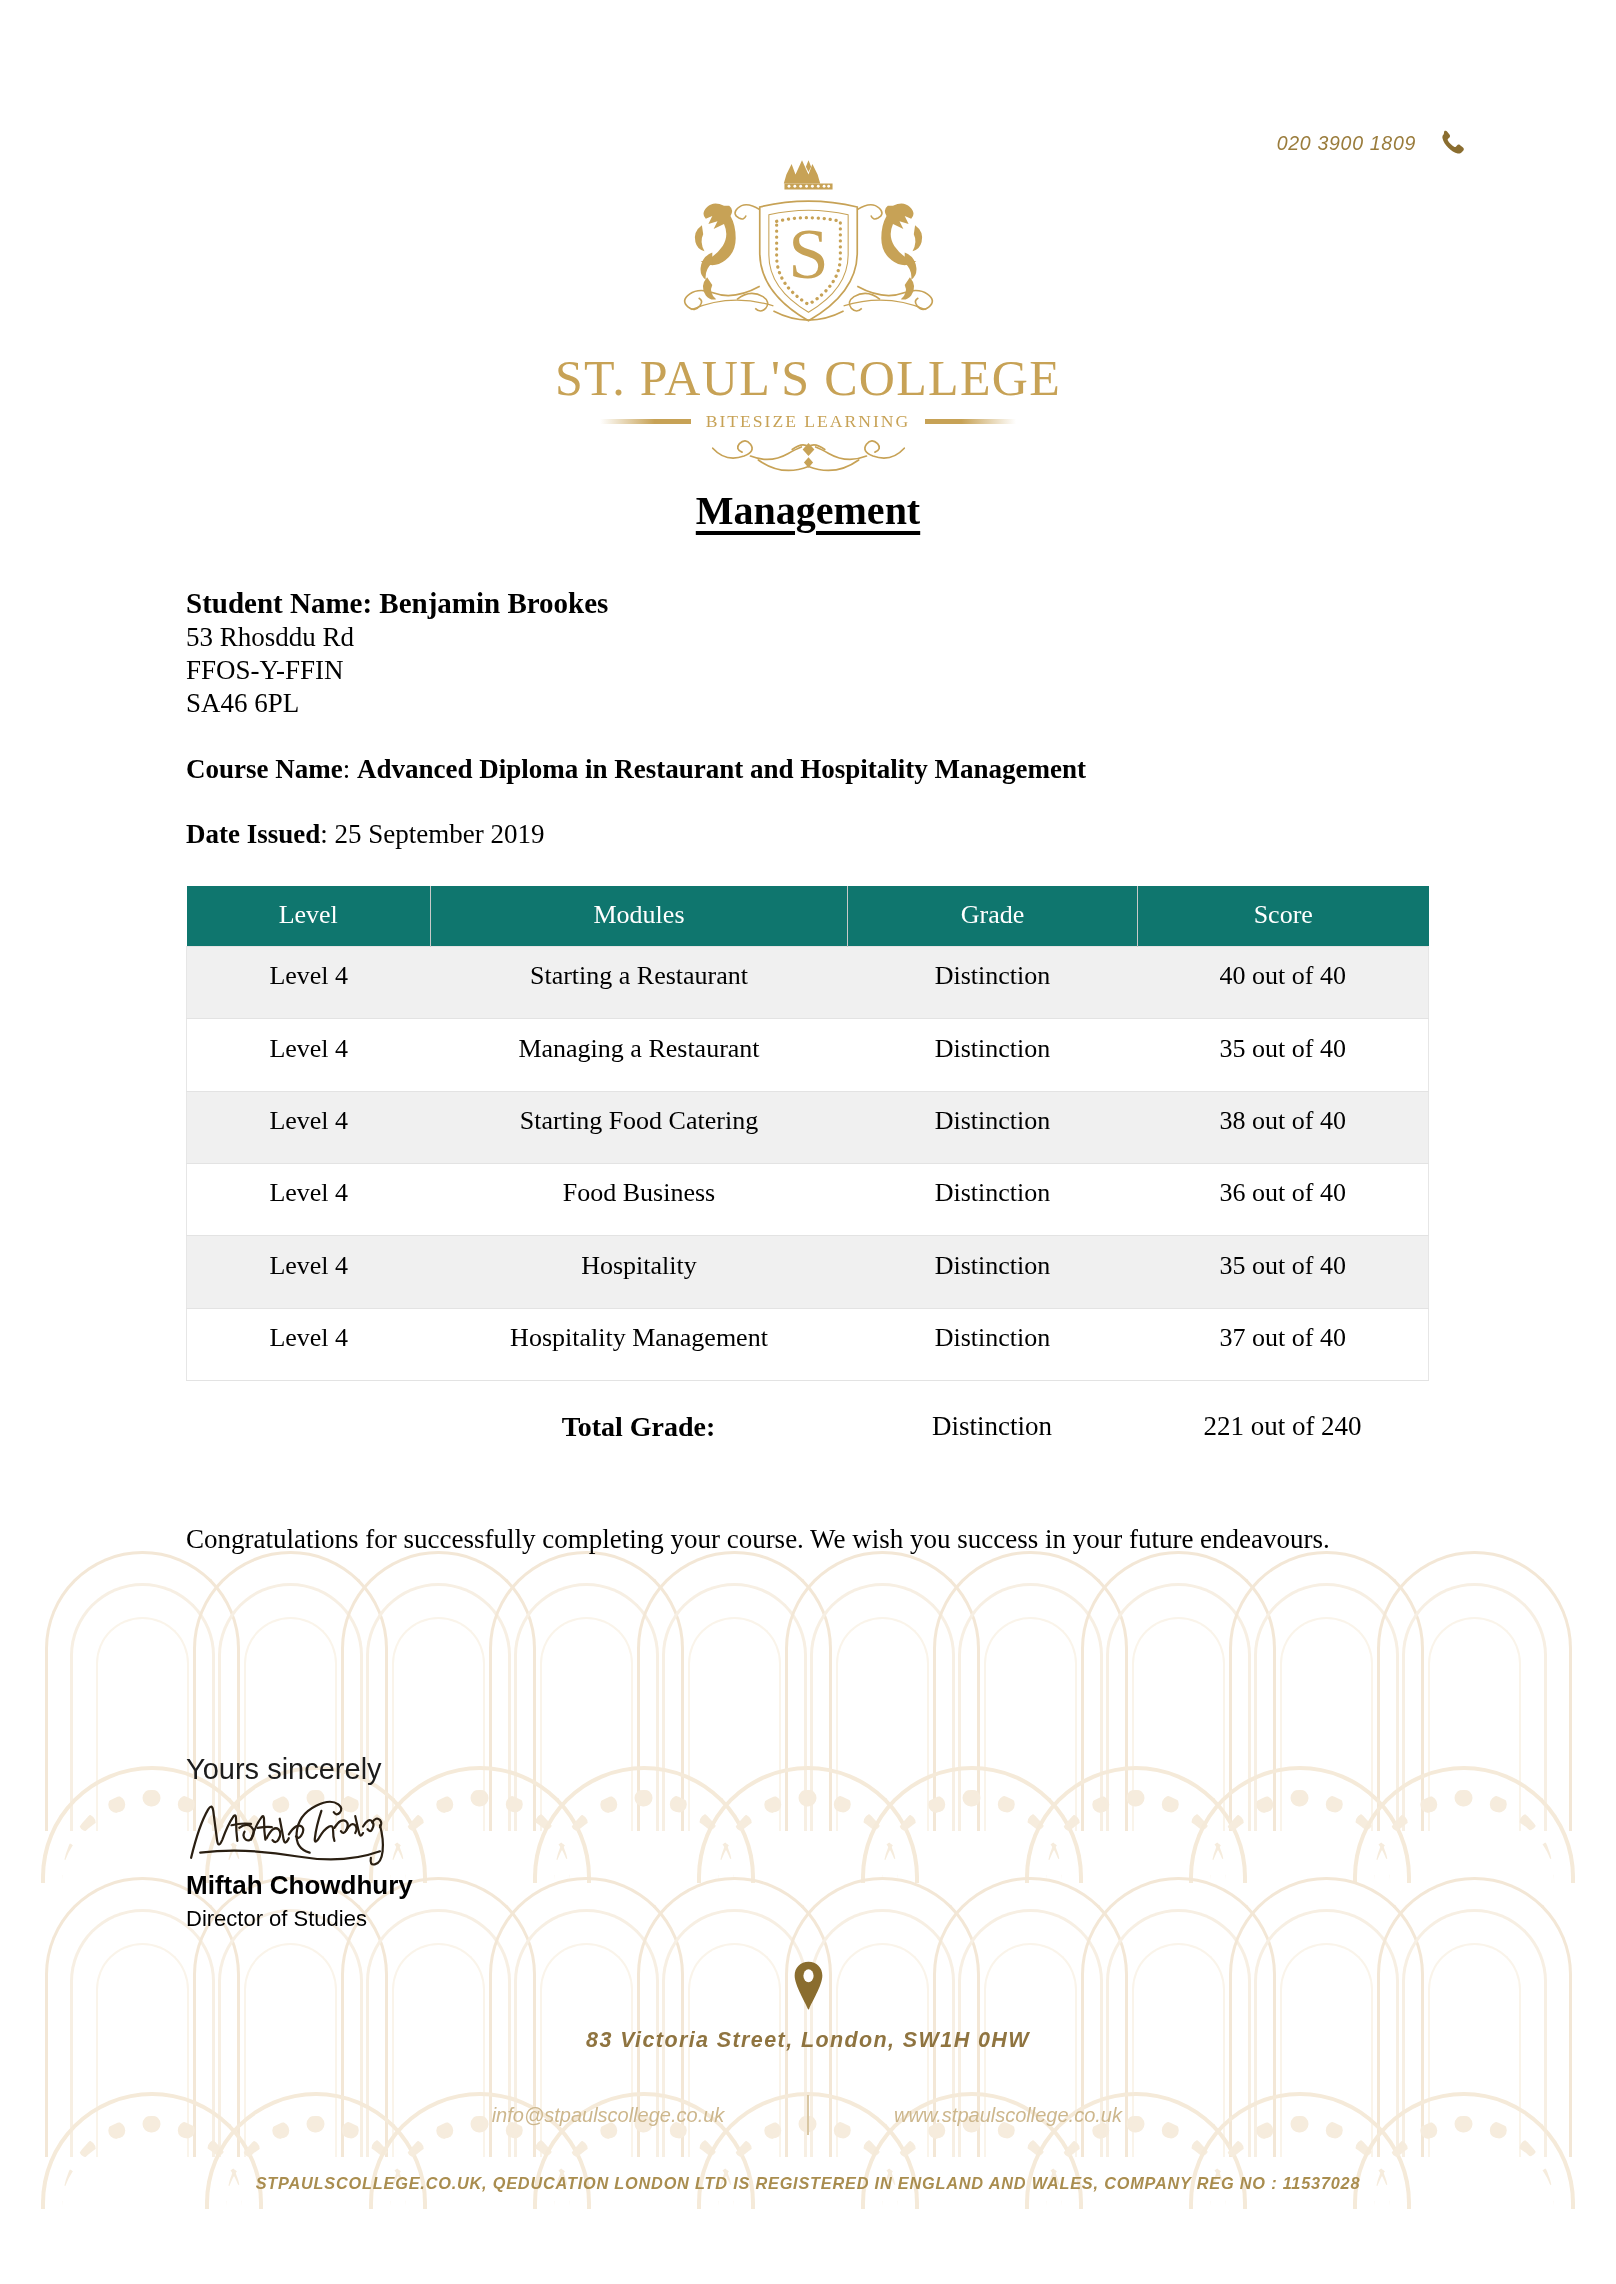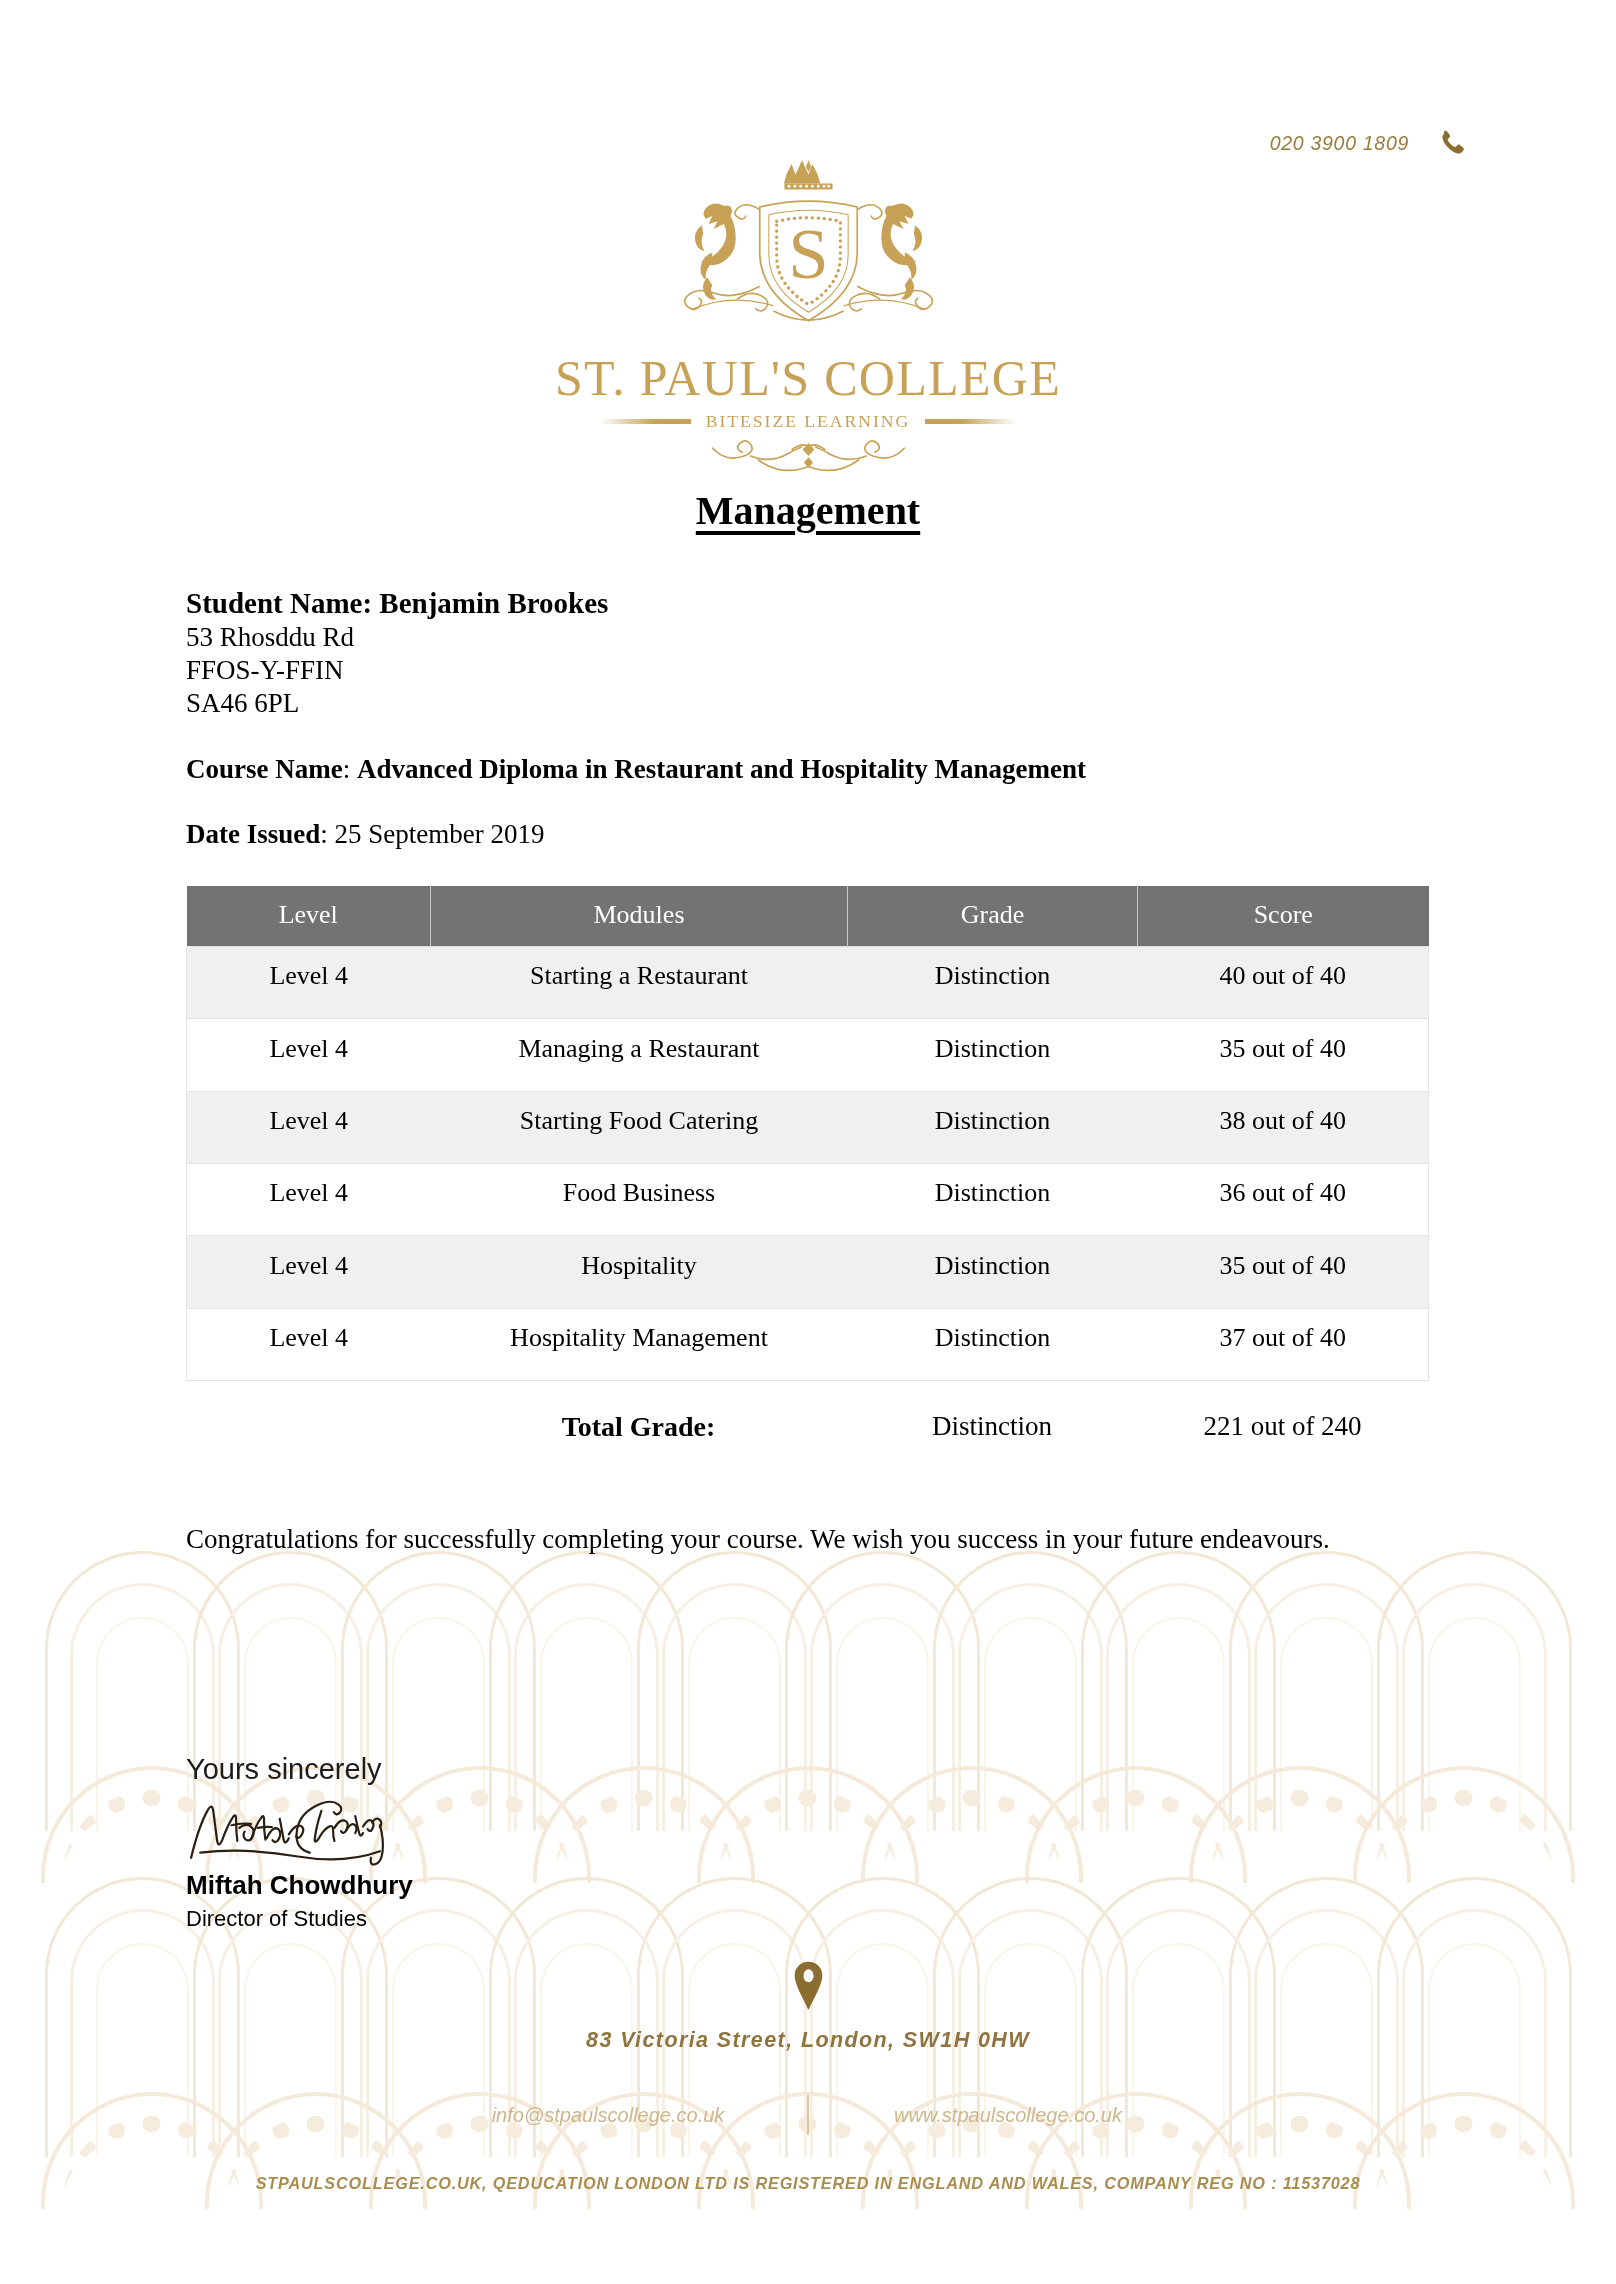--- a/index.html
+++ b/index.html
@@ -64,21 +64,21 @@
     border-radius: 98px 98px 0 0;
   }
 
   
   .phone-line {
     position: absolute;
     top: 128px;
     right: 150px;
     display: flex;
     align-items: center;
-    gap: 27px;
+    gap: 20px;
     z-index: 3;
   }
   .phone-number {
     font-family: "Liberation Sans", sans-serif;
     font-style: italic;
     font-size: 19.5px;
     letter-spacing: 0.7px;
     color: #9a7c3c;
     white-space: nowrap;
   }
@@ -145,21 +145,21 @@
   .lbl { font-weight: bold; }
 
   
   table.transcript {
     margin-top: 36px;
     width: 1243px;
     border-collapse: collapse;
     table-layout: fixed;
   }
   table.transcript th {
-    background: #737373;
+    background: #0f766e;
     color: #ffffff;
     font-weight: normal;
     font-size: 26px;
     padding: 14.3px 0 15.6px;
     border-right: 1.3px solid #c9c9c9;
   }
   table.transcript th:last-child { border-right: none; }
   table.transcript td {
     font-size: 26px;
     text-align: center;

